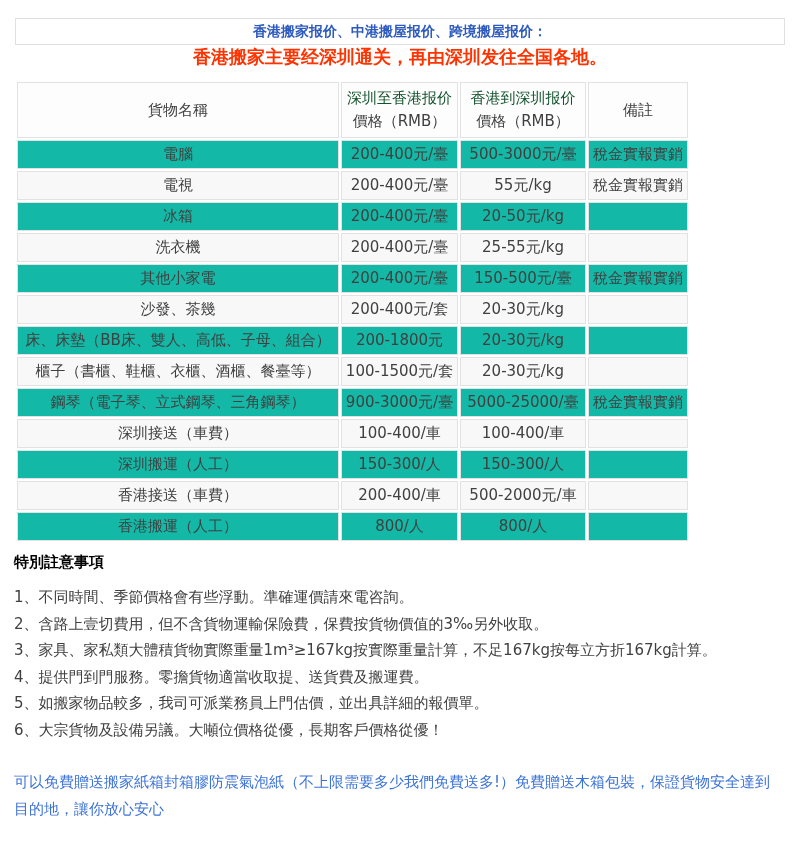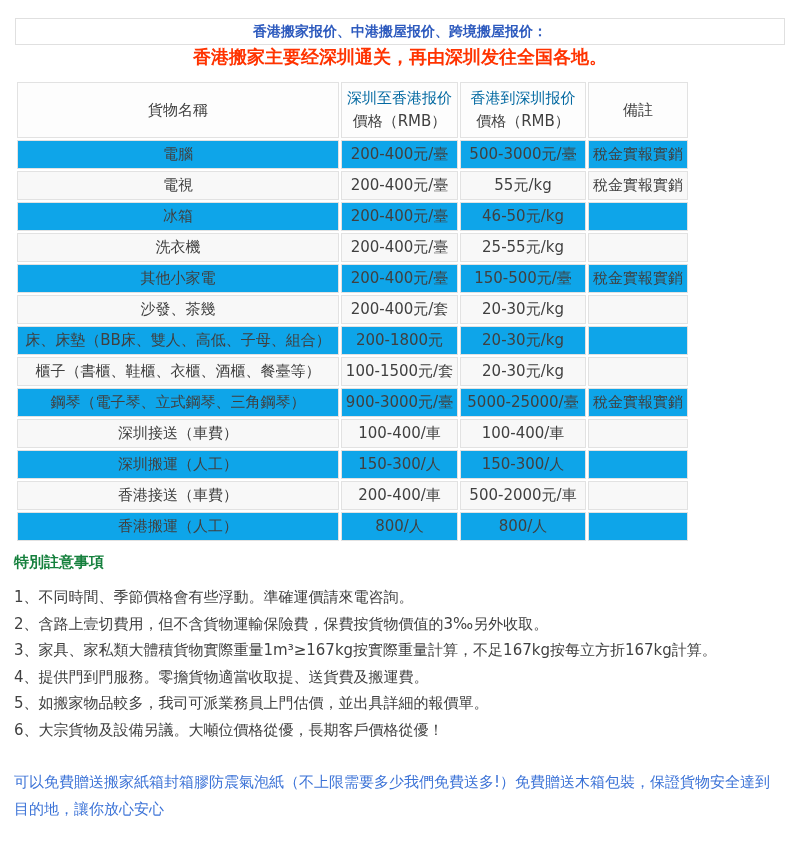--- a/index.html
+++ b/index.html
@@ -41,35 +41,35 @@
   col.c2 { width: 117px; }
   col.c3 { width: 126px; }
   col.c4 { width: 100px; }
   .price-table th, .price-table td {
     border: 1px solid #e2e2e2;
     text-align: center;
     vertical-align: middle;
     font-weight: normal;
     font-size: 15px;
     color: #404040;
-    background: #0ea5e9;
+    background: #14b8a6;
     padding: 0 1px;
     overflow: hidden;
   }
   .price-table thead th { height: 56px; background: #fdfdfd; }
   .price-table tbody td { height: 29px; }
   .price-table tbody tr:nth-child(even) td { background: #f8f8f8; }
-  .hdr-blue { color: #0369a1; display: block; line-height: 23px; }
+  .hdr-blue { color: #14532d; display: block; line-height: 23px; }
   .hdr-black { color: #404040; display: block; line-height: 23px; }
 
   .notes { margin: 8px 14px 0 14px; }
   .notes-heading {
     font-size: 15px;
     font-weight: bold;
-    color: #15803d;
+    color: #000000;
     line-height: 22px;
   }
   .notes-list { list-style: none; margin-top: 11px; }
   .notes-list li {
     font-size: 15px;
     color: #404040;
     line-height: 26.5px;
     white-space: nowrap;
   }
 
@@ -121,21 +121,21 @@
         </tr>
         <tr>
           <td>電視</td>
           <td>200-400元/臺</td>
           <td>55元/kg</td>
           <td>稅金實報實銷</td>
         </tr>
         <tr>
           <td>冰箱</td>
           <td>200-400元/臺</td>
-          <td>46-50元/kg</td>
+          <td>20-50元/kg</td>
           <td></td>
         </tr>
         <tr>
           <td>洗衣機</td>
           <td>200-400元/臺</td>
           <td>25-55元/kg</td>
           <td></td>
         </tr>
         <tr>
           <td>其他小家電</td>

